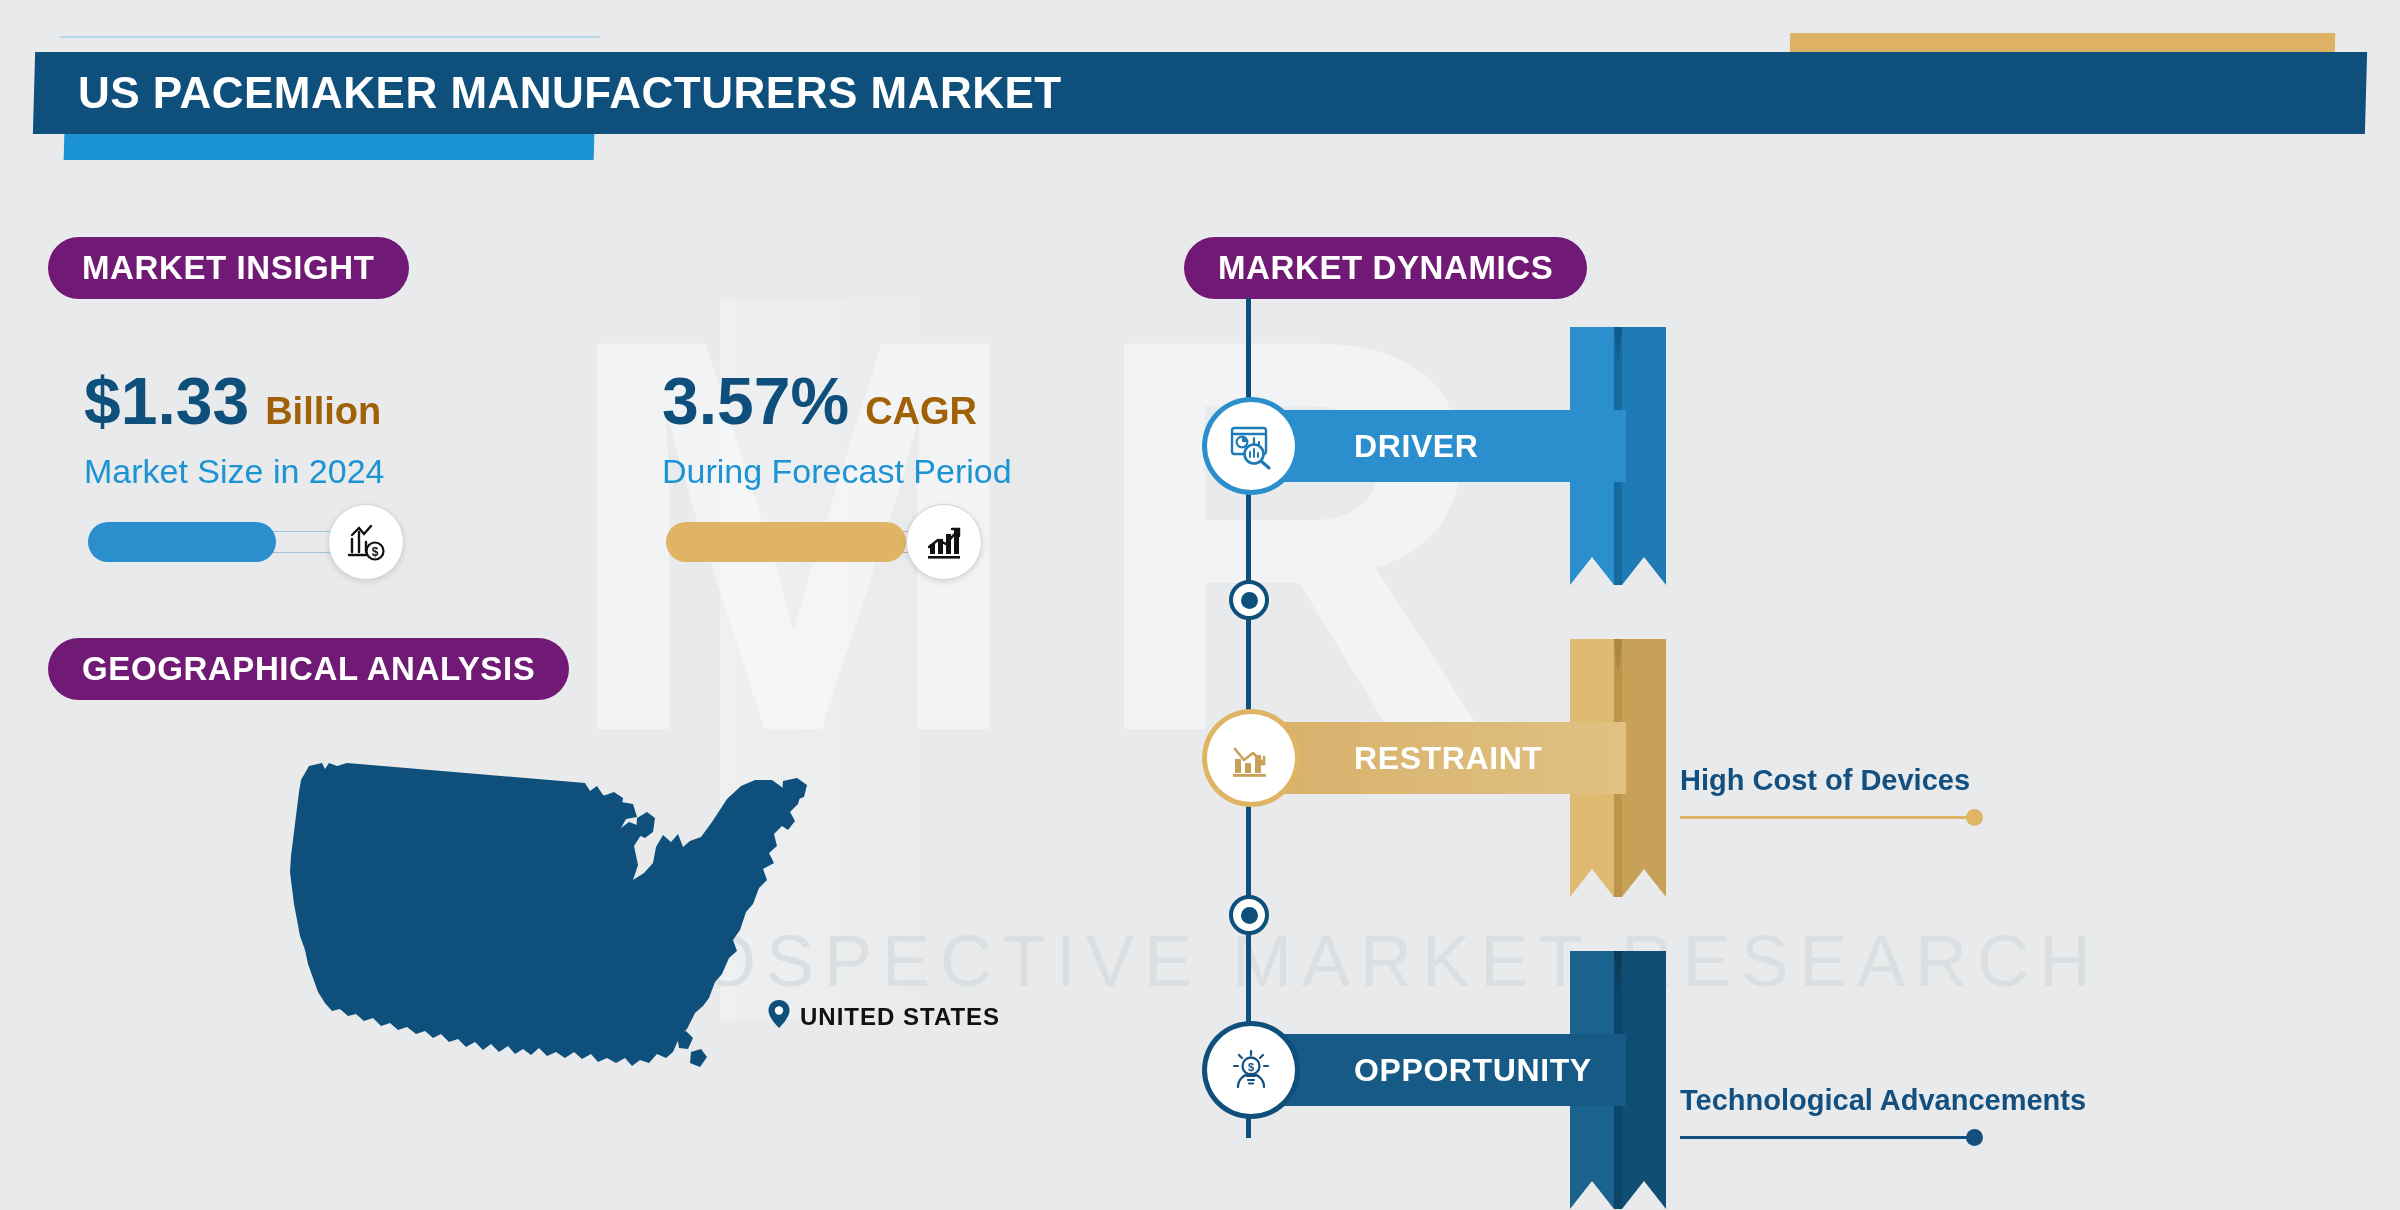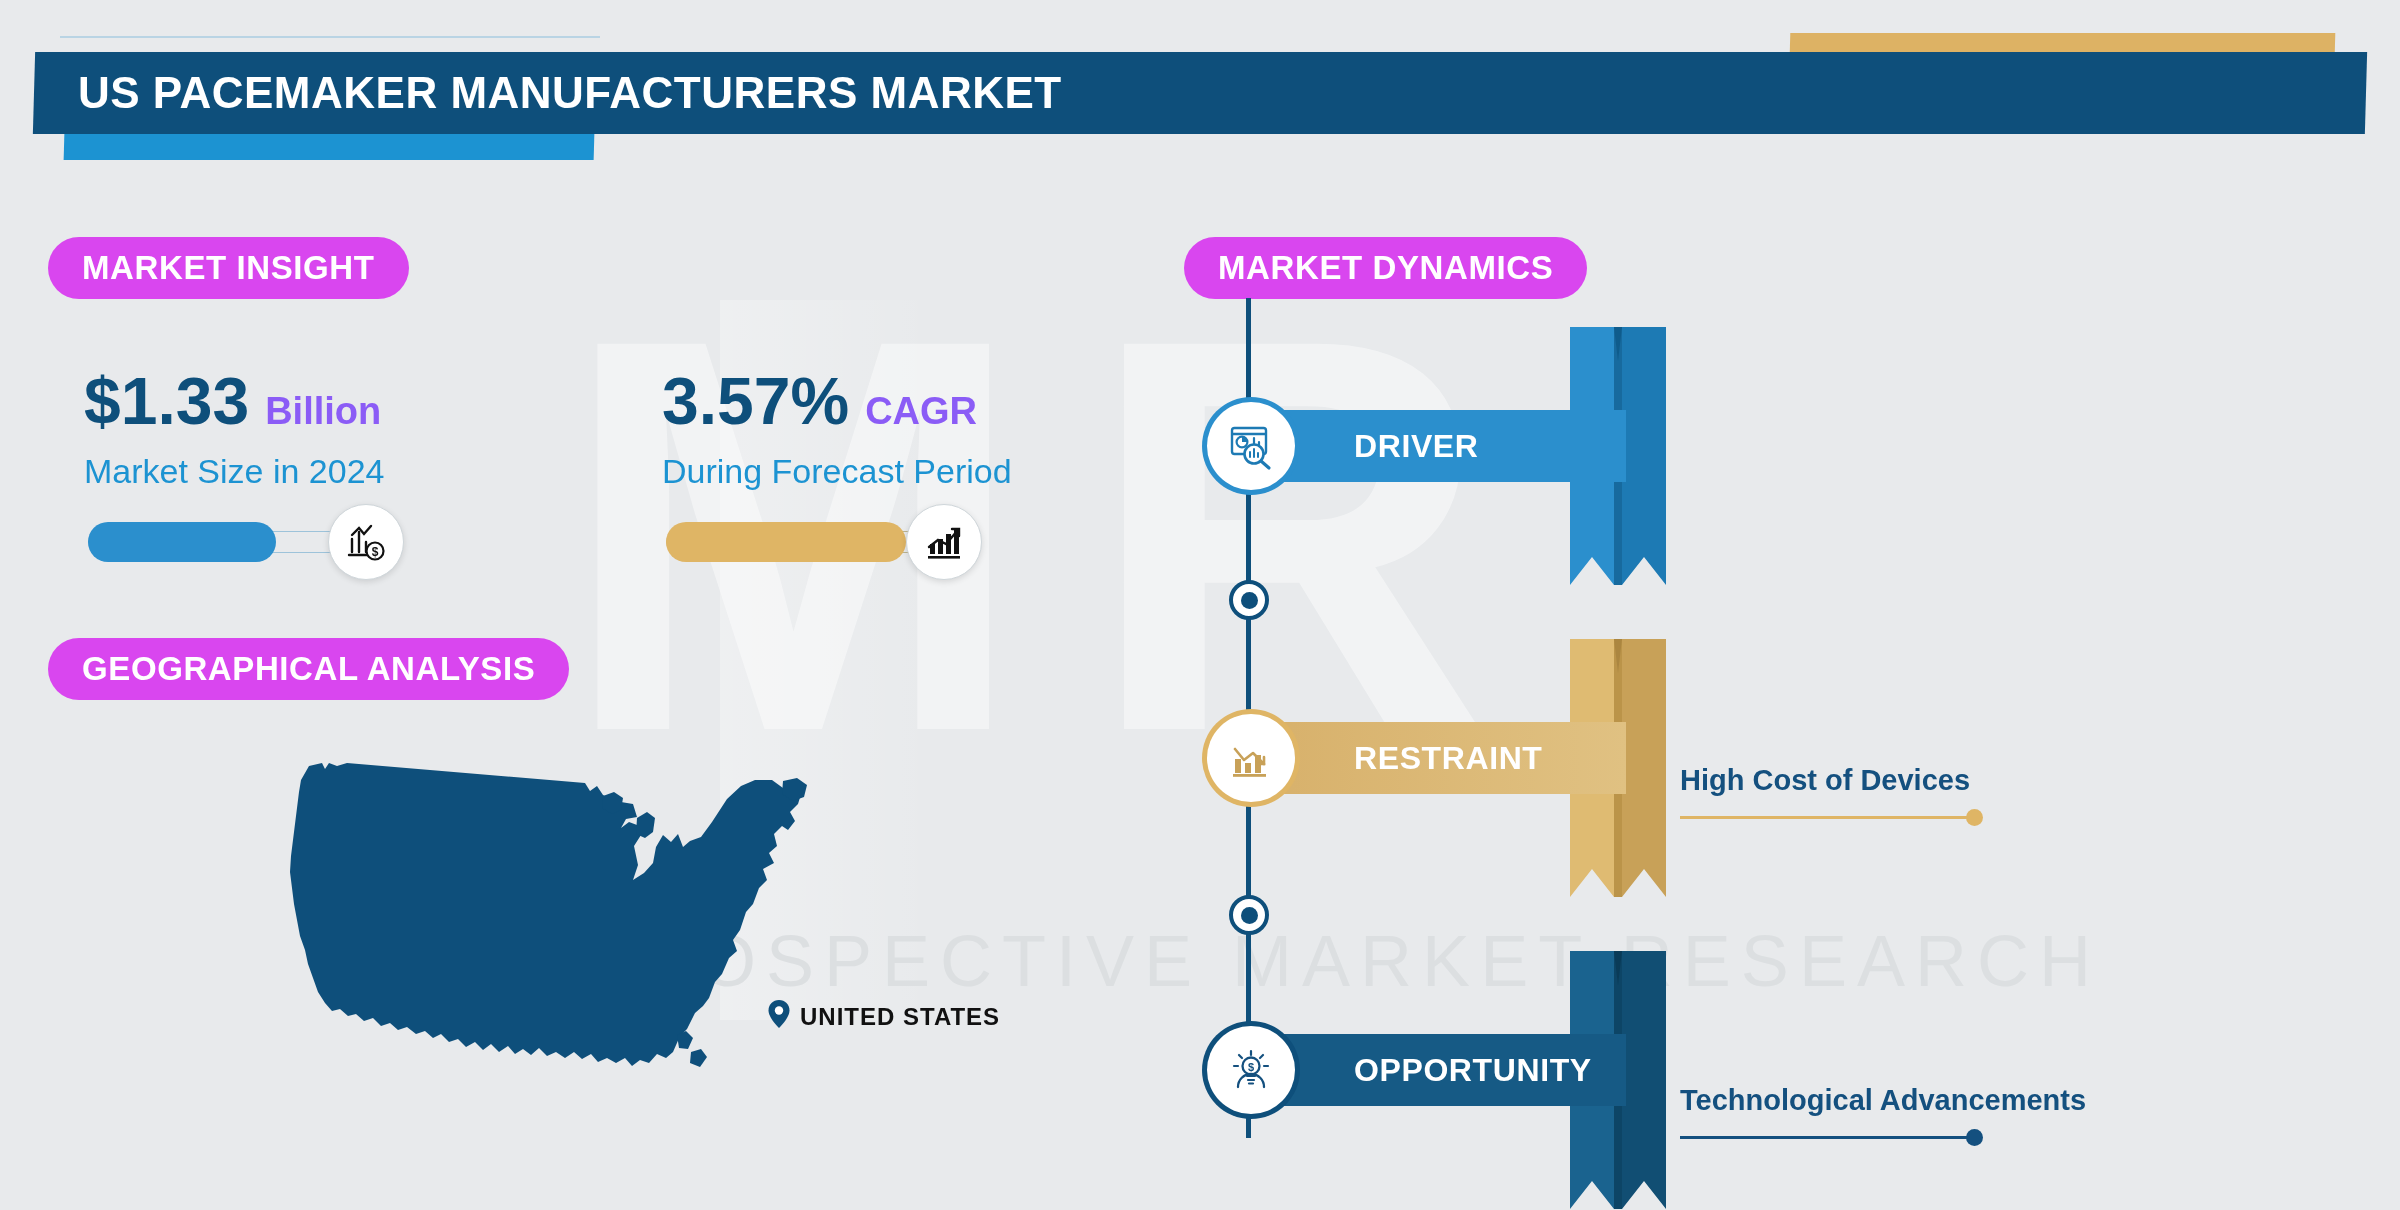--- a/index.html
+++ b/index.html
@@ -46,36 +46,36 @@
     color:#ffffff; font-size:44px; font-weight:700; letter-spacing:.5px;
     white-space:nowrap;
   }
   .blue-under {
     position:absolute; left:64px; top:134px; width:530px; height:26px;
     background:#1c93d2; transform:skewX(-1.6deg);
   }
 
   
   .pill {
-    position:absolute; background:#d946ef; border-radius:44px;
+    position:absolute; background:#701a75; border-radius:44px;
     display:flex; align-items:center; justify-content:center;
     color:#fff; font-size:33px; font-weight:600; letter-spacing:.6px;
     padding:0 34px; height:62px; white-space:nowrap;
   }
   #pill-insight { left:48px; top:237px; }
   #pill-geo     { left:48px; top:638px; }
   #pill-dyn     { left:1184px; top:237px; }
 
   
   .metric { position:absolute; }
   .metric .big {
     font-size:66px; font-weight:700; color:#0e4f7b; line-height:1;
     display:flex; align-items:baseline; white-space:nowrap;
   }
-  .metric .big .unit { font-size:38px; font-weight:600; color:#8b5cf6; margin-left:16px; }
+  .metric .big .unit { font-size:38px; font-weight:600; color:#a16207; margin-left:16px; }
   .metric .sub { margin-top:18px; font-size:34px; color:#1c93d2; font-weight:400; white-space:nowrap; }
 
   #metric-size { left:84px; top:368px; }
   #metric-cagr { left:662px; top:368px; }
 
   .bar-wrap { position:absolute; height:40px; }
   .bar-track {
     position:absolute; left:0; top:9px; height:22px; border-radius:11px;
     border:1px solid #bcb48f; background:transparent;
   }

